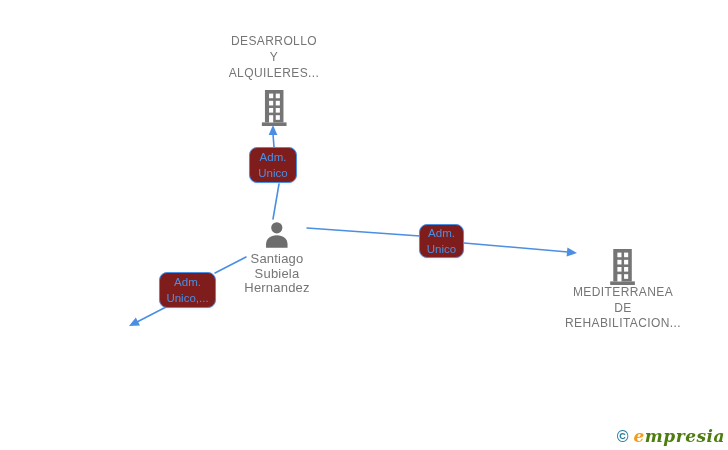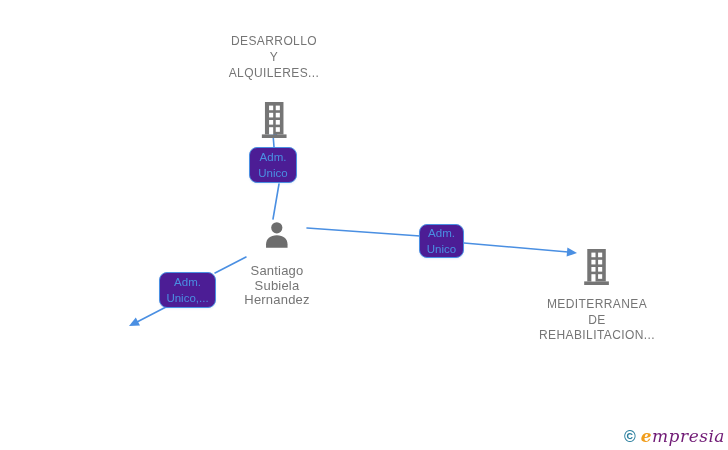--- a/index.html
+++ b/index.html
@@ -19,21 +19,20 @@
     z-index: 1;
   }
   .node {
     position: absolute;
     display: flex;
     flex-direction: column;
     align-items: center;
     z-index: 2;
     transform: translateX(-50%);
     cursor: pointer;
-    gap: 12px;
   }
   .node .label {
     white-space: pre-line;
     text-align: center;
     color: #757575;
     font-size: 12px;
     line-height: 15.5px;
     letter-spacing: 0.4px;
   }
   .node .label.person-name {
@@ -42,21 +41,21 @@
     letter-spacing: 0.2px;
   }
   .node .label.above { margin-bottom: 9px; line-height: 16px; }
   .node .label.below { margin-top: 0; }
   .icon-building { color: #757575; display: block; }
   .icon-building.orange { color: #f75b28; }
   .icon-person { color: #6d6d6d; display: block; }
   .edge-box {
     position: absolute;
     z-index: 3;
-    background: #4c1d95;
+    background: #7f1d1d;
     border: 1.5px solid #4a8fe2;
     border-radius: 8px;
     display: flex;
     align-items: center;
     justify-content: center;
     box-shadow: 0 1px 2px rgba(74,143,226,0.12);
   }
   .edge-box span {
     white-space: pre-line;
     text-align: center;
@@ -79,21 +78,21 @@
     font-size: 16px;
     font-weight: bold;
   }
   .logo .brand {
     font-family: "DejaVu Serif", serif;
     font-style: italic;
     font-size: 17px;
     letter-spacing: 0.5px;
   }
   .logo .brand .first { color: #f19d1b; font-weight: bold; }
-  .logo .brand .rest  { color: #701a75; }
+  .logo .brand .rest  { color: #4d7c0f; font-weight: bold; }
 </style>
 </head>
 <body>
 
 <div class="canvas">
 
   <svg class="edges" viewBox="0 0 728 450" xmlns="http://www.w3.org/2000/svg">
     <g stroke="#4a8fe2" stroke-width="1.6" fill="none" stroke-linecap="round">
 
       <line x1="273" y1="219" x2="279" y2="184"></line>
@@ -135,21 +134,21 @@
   <div class="node" style="left:277px; top:221px;">
     <svg class="icon-person" viewBox="0 0 30 30" width="31" height="31" fill="currentColor">
       <circle cx="15" cy="6.6" r="5.4"></circle>
       <path d="M15 13.8 c-6.3 0 -10.4 3.5 -10.4 8.8 V26 h20.8 v-3.4 c0 -5.3 -4.1 -8.8 -10.4 -8.8 z"></path>
     </svg>
     <div class="label person-name below">Santiago
 Subiela
 Hernandez</div>
   </div>
 
-  <div class="node" style="left:597px; top:249px;">
+  <div class="node" style="left:623px; top:249px;">
     <svg class="icon-building" viewBox="0 0 28 35" width="29" height="36" fill="currentColor">
       <rect x="2" y="31.5" width="24" height="3.5"></rect>
       <rect x="5" y="0" width="18" height="31.5"></rect>
       <g fill="#ffffff">
         <rect x="9" y="3.5" width="4" height="4.5"></rect>
           <rect x="15.5" y="3.5" width="4" height="4.5"></rect>
         <rect x="9" y="10.5" width="4" height="4.5"></rect>
           <rect x="15.5" y="10.5" width="4" height="4.5"></rect>
         <rect x="9" y="17.5" width="4" height="4.5"></rect>
           <rect x="15.5" y="17.5" width="4" height="4.5"></rect>

